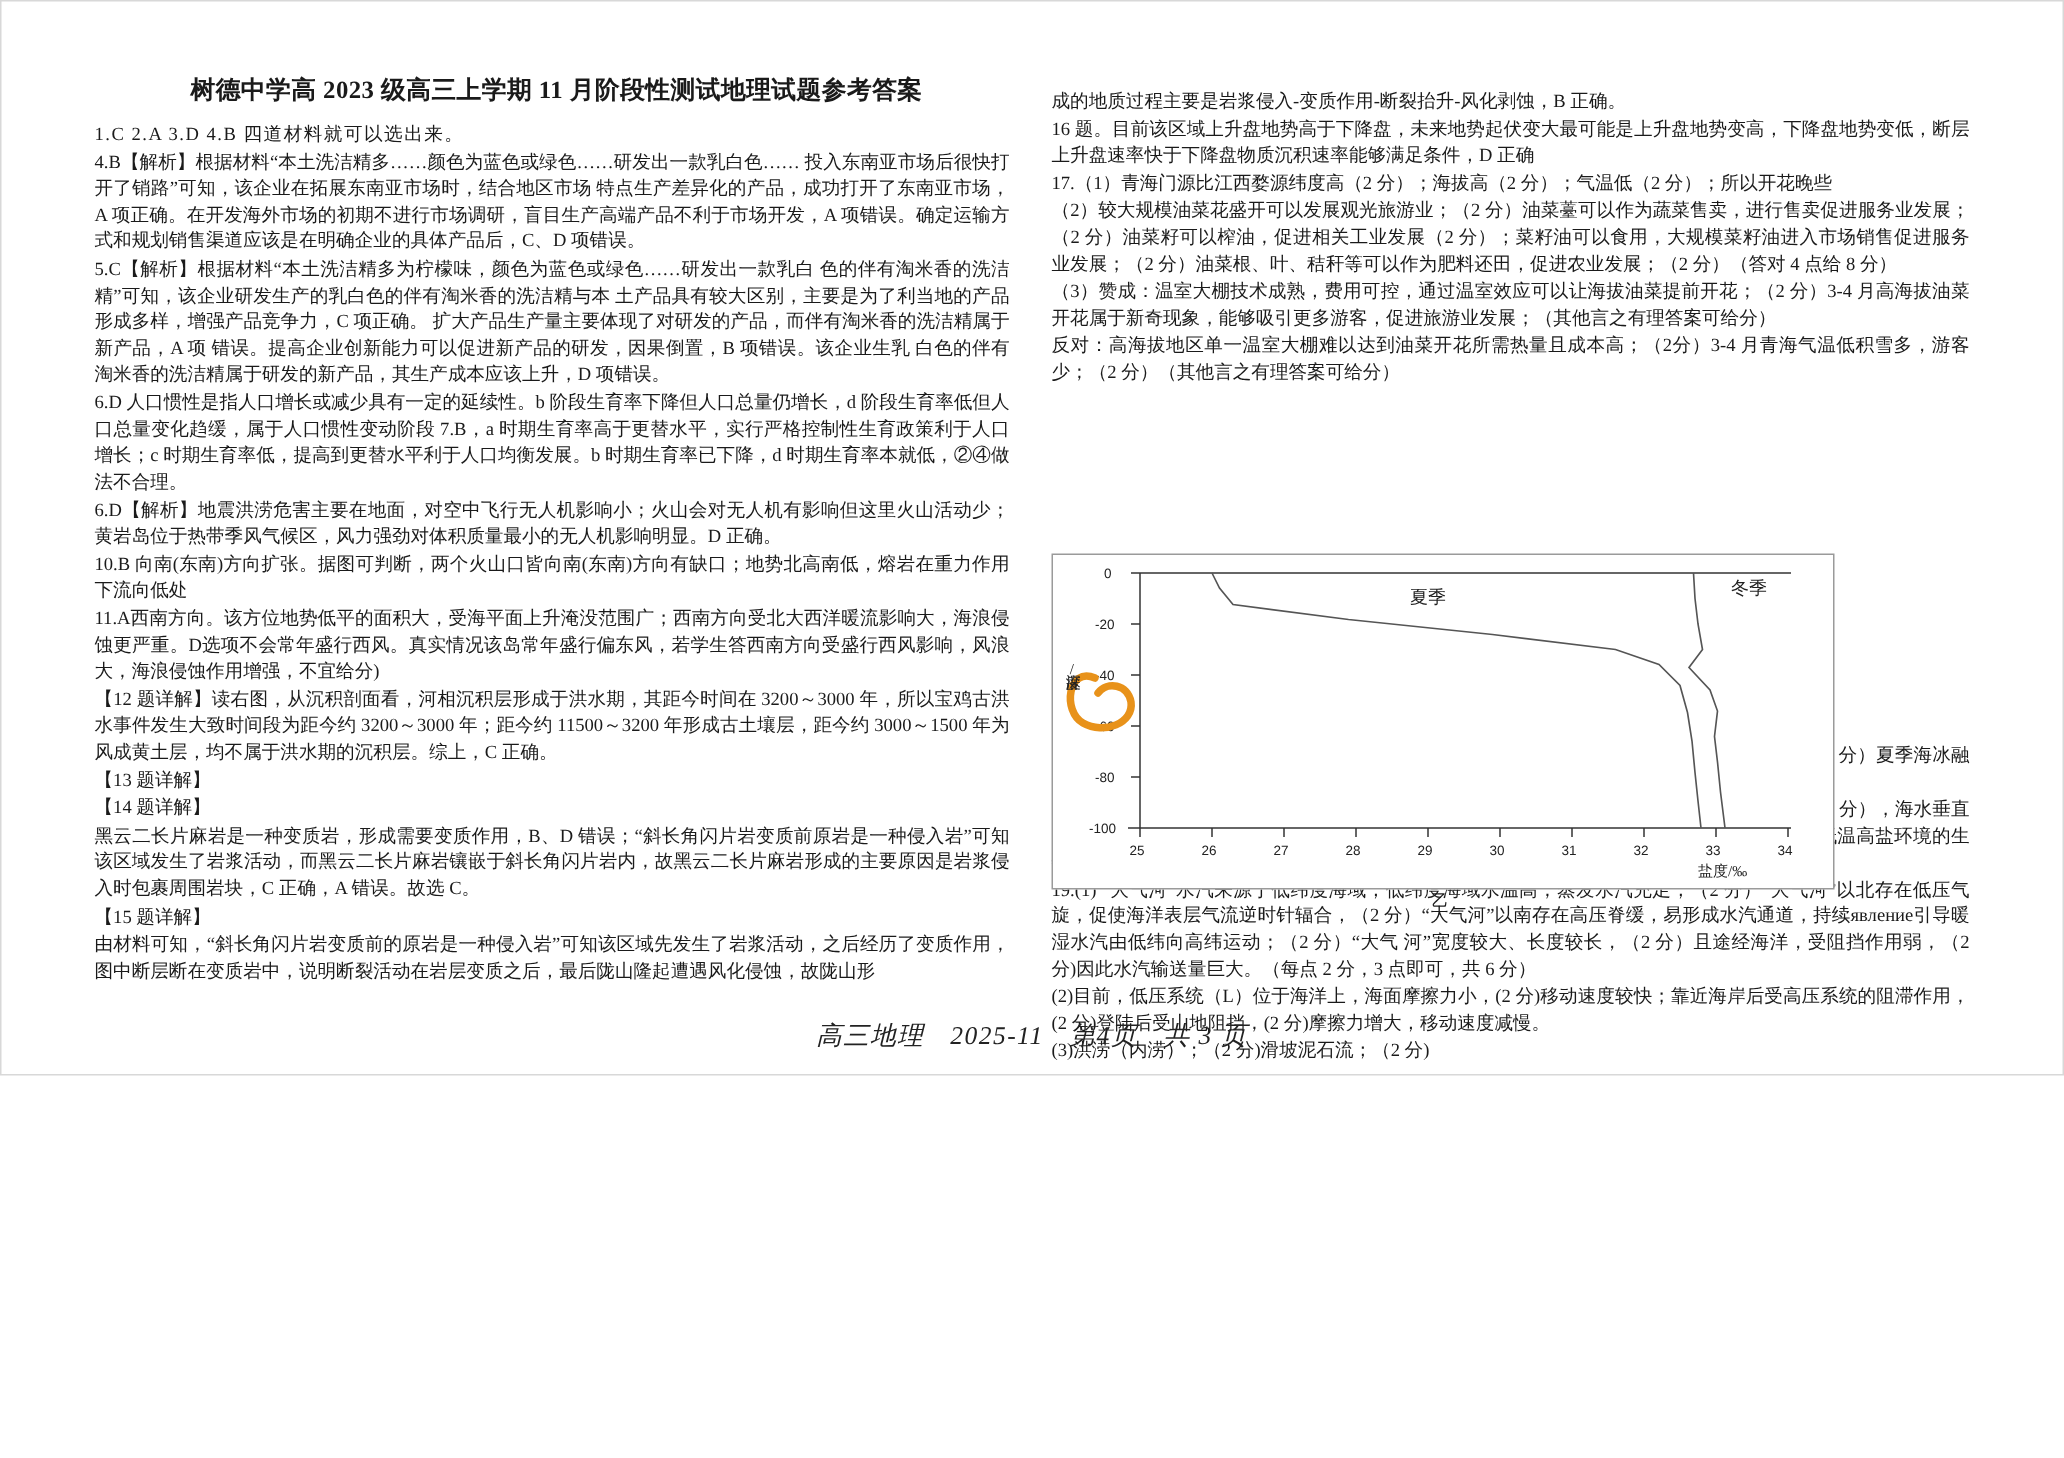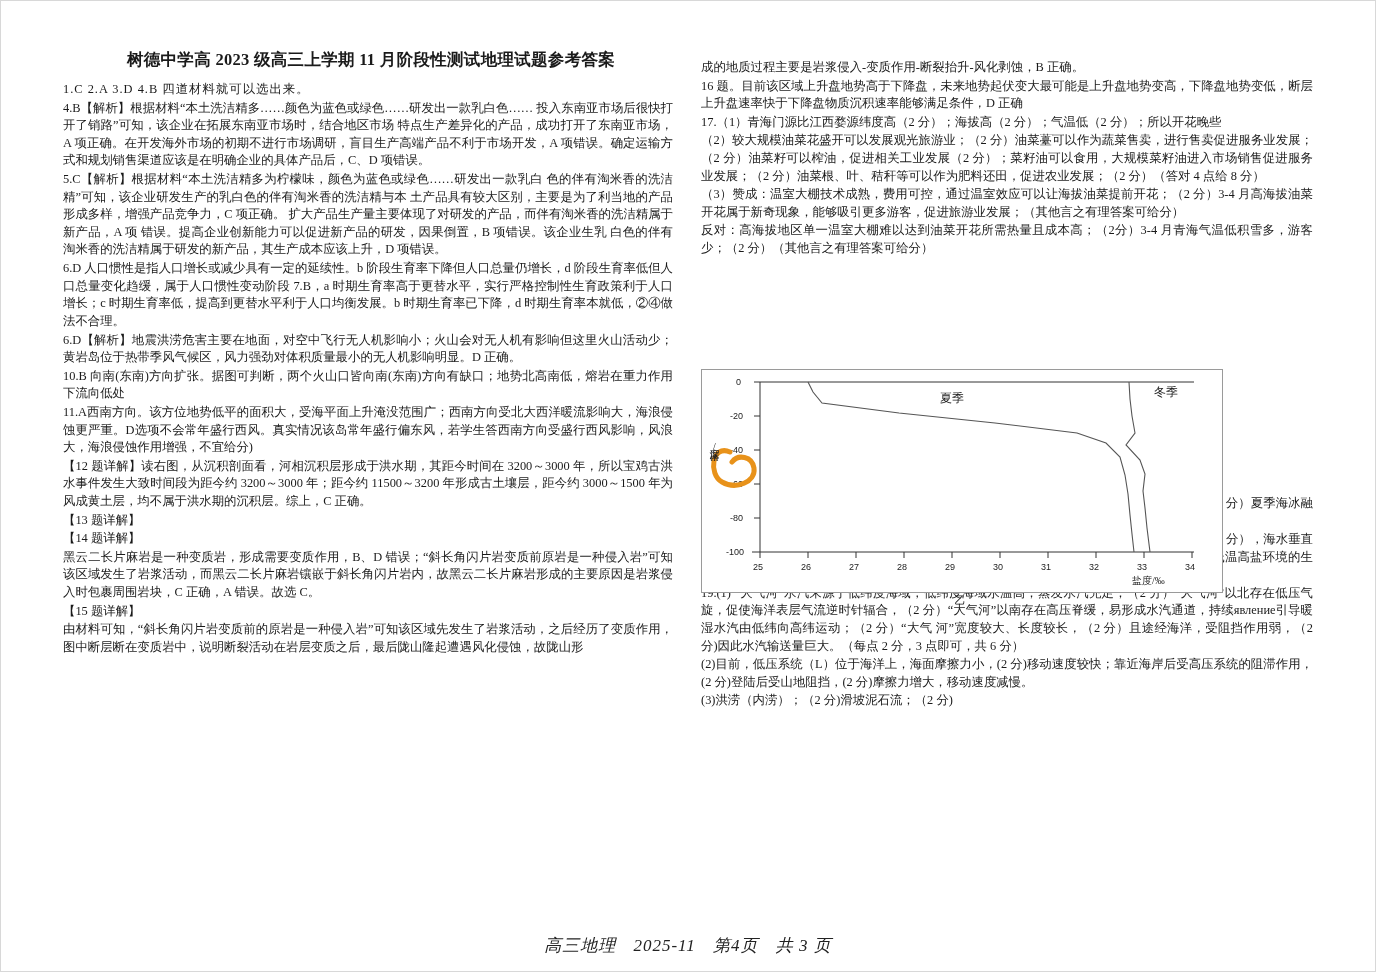--- a/index.html
+++ b/index.html
@@ -10,21 +10,21 @@
     width: 1376px;
     height: 972px;
     background: #ffffff;
     font-family: "Liberation Serif", "DejaVu Serif", serif;
     color: #1a1a1a;
     overflow: hidden;
   }
   .page {
     position: relative;
     width: 1376px;
-    height: 972px;
+    height: 717px;
     box-sizing: border-box;
     border: 1px solid #d8d8d8;
     background: #fff;
   }
   .title {
     position: absolute;
     left: 70px;
     top: 48px;
     width: 600px;
     font-size: 16.5px;

